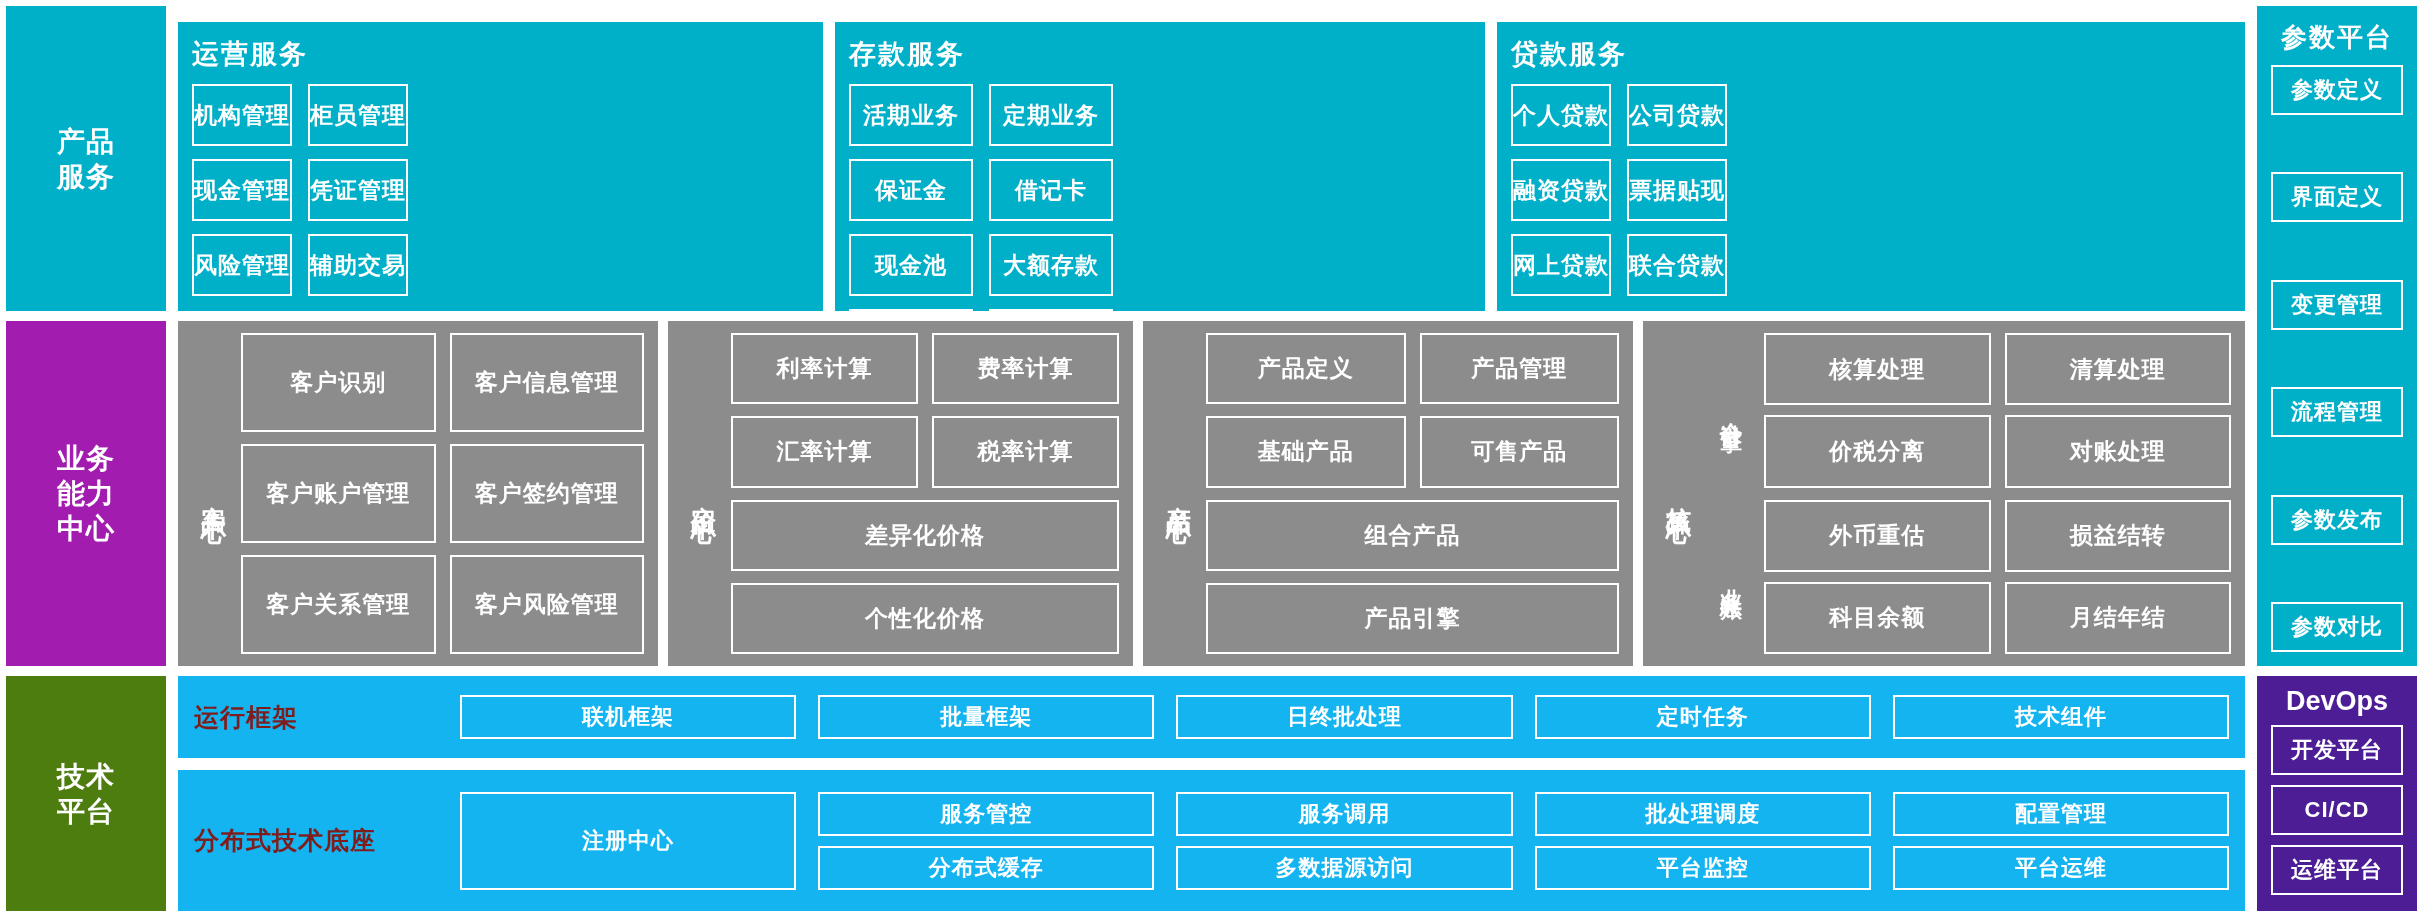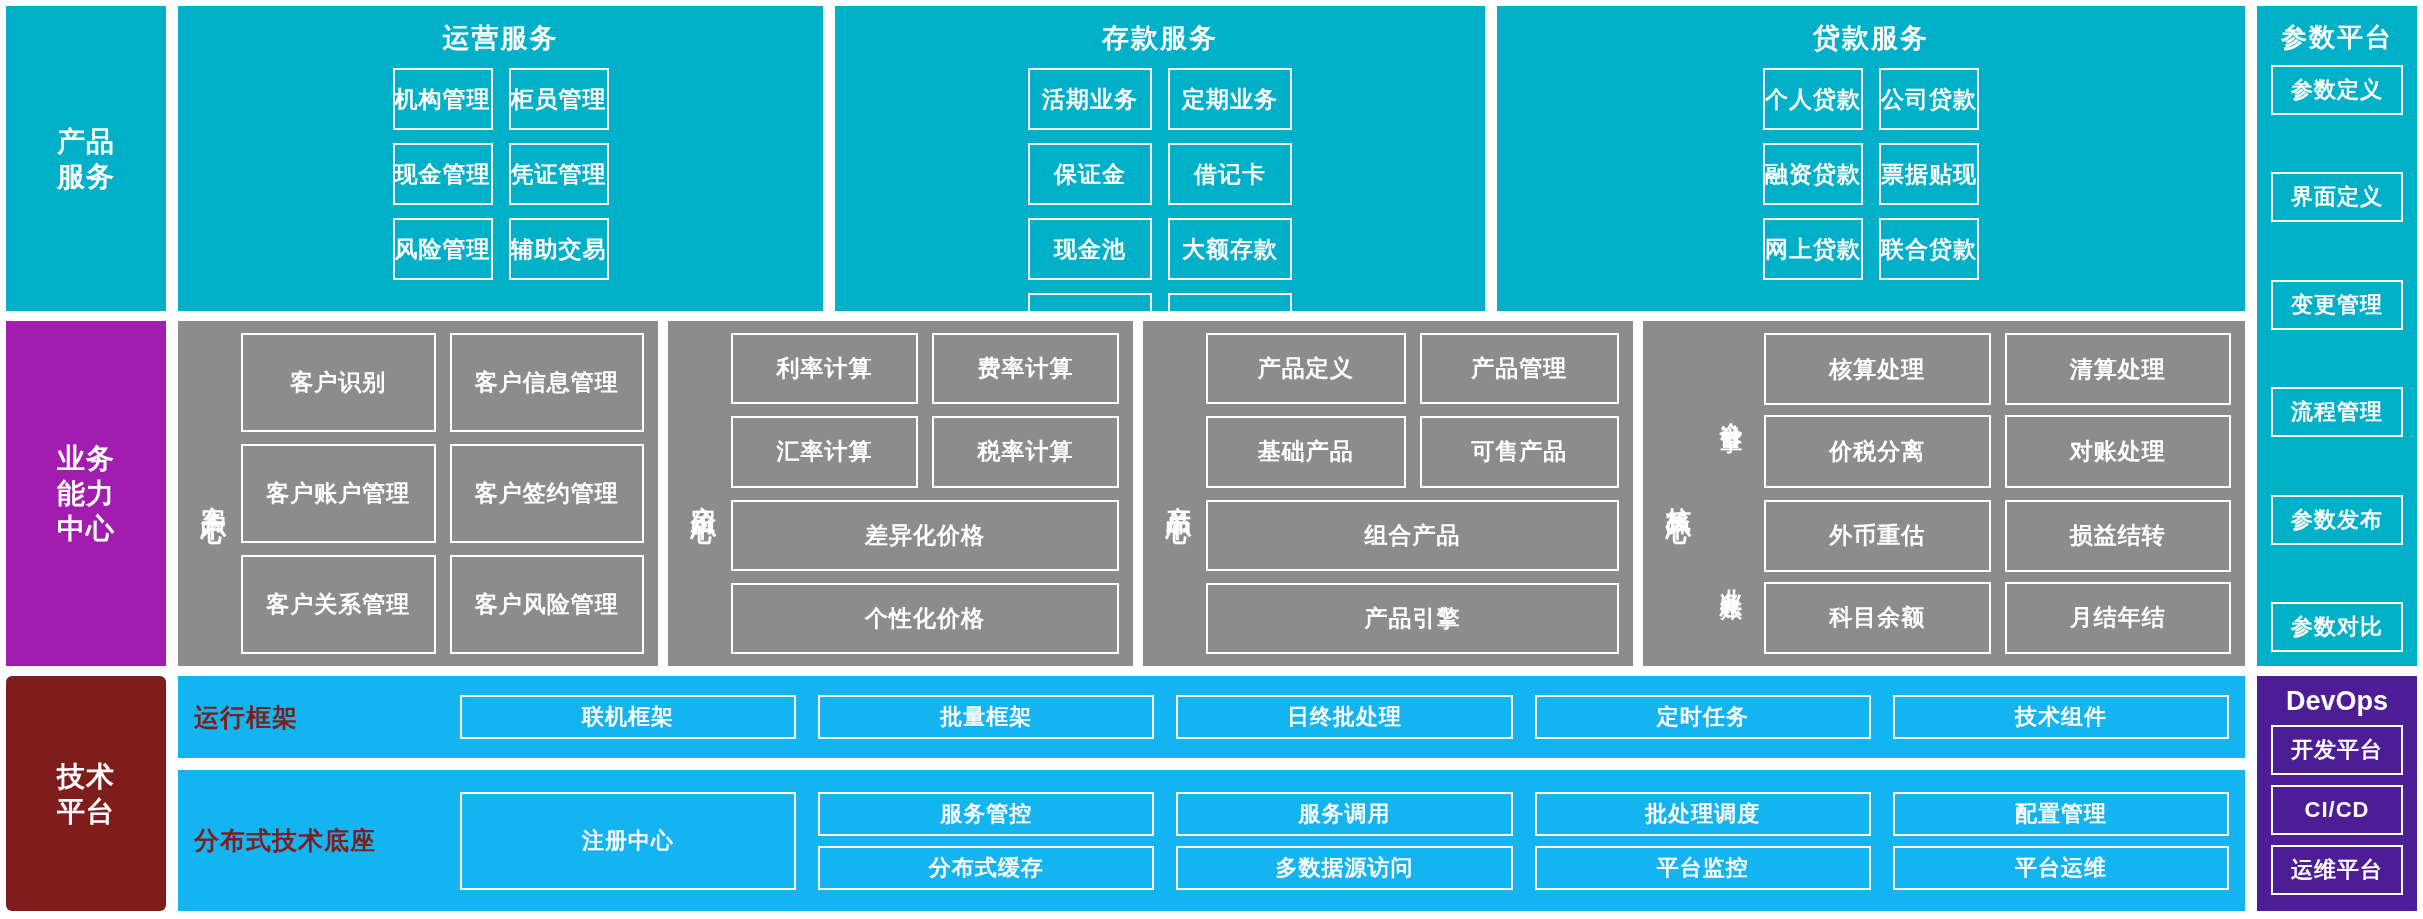--- a/index.html
+++ b/index.html
@@ -46,39 +46,40 @@
     justify-content: center;
     text-align: center;
     color: #ffffff;
     font-weight: bold;
     font-size: 28px;
     line-height: 1.25;
     letter-spacing: 1px;
   }
   .rail.cyan { background: #00AFC8; }
   .rail.grey { background: #a21caf; }
-  .rail.blue { background: #7f1d1d; border-radius: 6px; }
+  .rail.blue { background: #4d7c0f; }
 
   
   .panel {
     flex: 1 1 auto;
     display: flex;
     gap: 12px;
     min-width: 0;
   }
 
   
   .group {
     background: #00AFC8;
     display: flex;
     flex-direction: column;
-    align-items: center;
+    align-items: flex-start;
     padding: 8px 14px 14px 14px;
     box-sizing: border-box;
     min-width: 0;
+    margin-top: 16px;
   }
   .group-title {
     color: #ffffff;
     font-size: 27px;
     font-weight: bold;
     text-align: center;
     padding: 6px 0 12px 0;
     letter-spacing: 2px;
   }
   .group-grid {

